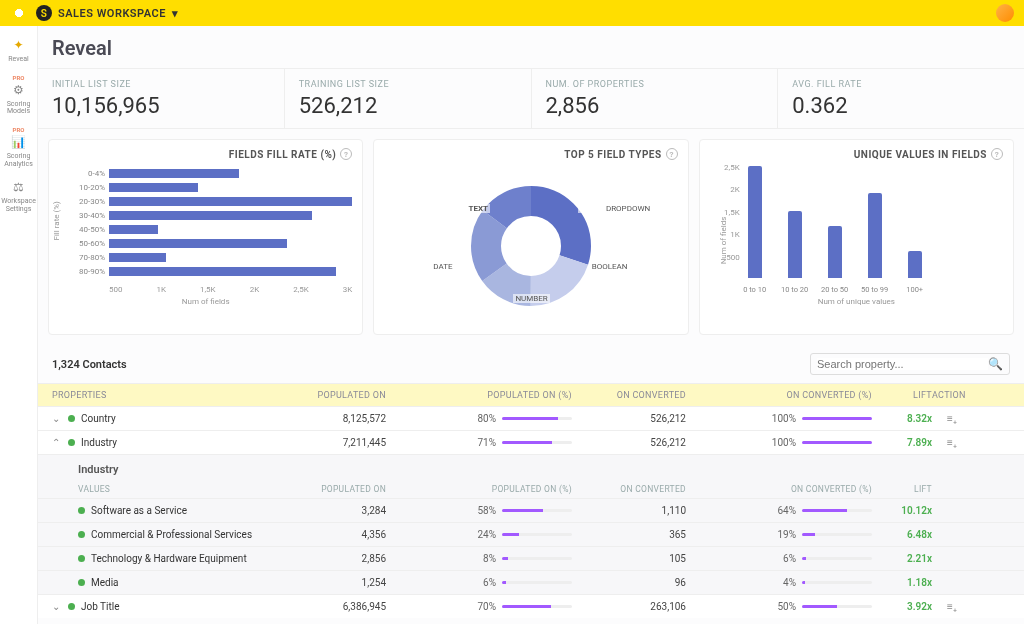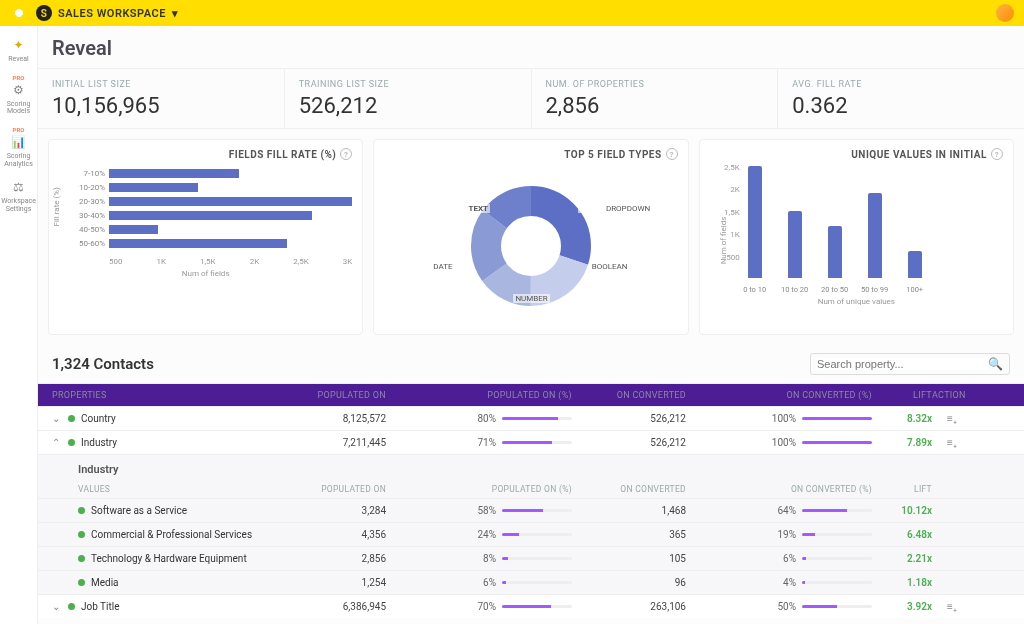--- a/index.html
+++ b/index.html
@@ -43,26 +43,26 @@
 
 .vbar-chart { display: flex; align-items: flex-end; height: 140px; padding-left: 34px; padding-bottom: 28px; position: relative; gap: 18px; }
 .vbar-chart .ytick { position: absolute; left: 0; font-size: 8px; color: #999; text-align: right; width: 30px; }
 .vbar { width: 22px; display: flex; flex-direction: column; align-items: center; }
 .vbar .bar { width: 14px; background: #5c6fc5; border-radius: 2px 2px 0 0; }
 .vbar .xl { font-size: 7.5px; color: #888; margin-top: 4px; position: absolute; bottom: 12px; width: 40px; text-align: center; }
 .vbar-axis-label { position: absolute; bottom: 0; left: 0; right: 0; text-align: center; font-size: 8px; color: #999; }
 .vbar-ylabel { position: absolute; left: -10px; top: 50%; transform: rotate(-90deg); font-size: 8px; color: #999; }
 
 .table-head { display: flex; align-items: center; padding: 8px 14px; }
-.table-head .count { font-weight: 600; font-size: 15px; }
+.table-head .count { font-weight: 600; font-size: 11px; }
 .table-head .spacer { flex: 1; }
 .search { display: flex; align-items: center; border: 1px solid #ddd; border-radius: 3px; padding: 3px 6px; width: 200px; }
 .search input { border: none; outline: none; flex: 1; font-size: 11px; }
 .thead, .trow { display: grid; grid-template-columns: 220px 130px 170px 130px 170px 60px 40px; align-items: center; padding: 6px 14px; border-top: 1px solid #eee; font-size: 10px; }
-.thead { color: #8a8a98; font-size: 9px; letter-spacing: .3px; text-transform: uppercase; background: #4c1d95; }
+.thead { color: #8a8a98; font-size: 9px; letter-spacing: .3px; text-transform: uppercase; background: #fef9c3; }
 .trow { background: #fff; }
 .trow.sub { background: #f7f7f9; padding-left: 40px; grid-template-columns: 194px 130px 170px 130px 170px 60px 40px; }
 .trow .prop { display: flex; align-items: center; gap: 6px; }
 .chev { width: 10px; color: #888; cursor: pointer; }
 .status-dot { width: 7px; height: 7px; border-radius: 50%; background: #4caf50; }
 .num { text-align: right; padding-right: 16px; color: #444; }
 .pct-cell { display: flex; align-items: center; gap: 6px; justify-content: flex-end; }
 .pct-cell .pv { width: 34px; text-align: right; color: #666; }
 .pbar { width: 70px; height: 3px; background: #eee; border-radius: 2px; overflow: hidden; }
 .pbar .fill { height: 100%; background: #a259ff; }
@@ -128,21 +128,21 @@
       </div>
     <div class="charts">
       <div class="card">
         <div class="card-title">
             <span>FIELDS FILL RATE (%)</span>
             <span class="help">?</span>
           </div>
         <div class="hbar-chart" id="hbar">
           <div class="axis-label-y">Fill rate (%)</div>
           <div class="hbar-row">
-              <div class="hbar-label">7-10%</div>
+              <div class="hbar-label">0-4%</div>
               <div class="hbar-bar" style="width:53.333333333333336%"></div>
             </div>
             <div class="hbar-row">
               <div class="hbar-label">10-20%</div>
               <div class="hbar-bar" style="width:36.666666666666664%"></div>
             </div>
             <div class="hbar-row">
               <div class="hbar-label">20-30%</div>
               <div class="hbar-bar" style="width:100%"></div>
             </div>
@@ -150,20 +150,28 @@
               <div class="hbar-label">30-40%</div>
               <div class="hbar-bar" style="width:83.33333333333334%"></div>
             </div>
             <div class="hbar-row">
               <div class="hbar-label">40-50%</div>
               <div class="hbar-bar" style="width:20%"></div>
             </div>
             <div class="hbar-row">
               <div class="hbar-label">50-60%</div>
               <div class="hbar-bar" style="width:73.33333333333333%"></div>
+            </div>
+            <div class="hbar-row">
+              <div class="hbar-label">70-80%</div>
+              <div class="hbar-bar" style="width:23.333333333333332%"></div>
+            </div>
+            <div class="hbar-row">
+              <div class="hbar-label">80-90%</div>
+              <div class="hbar-bar" style="width:93.33333333333333%"></div>
             </div>
             <div class="hbar-axis" id="hbar-axis">
               <span>500</span>
               <span>1K</span>
               <span>1,5K</span>
               <span>2K</span>
               <span>2,5K</span>
               <span>3K</span>
             </div>
           <div class="axis-label-x">Num of fields</div>
@@ -184,21 +192,21 @@
             </svg>
             <div class="dlabel" style="left: 28%; top: 24%; font-weight: bold;">TEXT</div>
             <div class="dlabel" style="left: 66%; top: 24%; padding-left: 28px;">DROPDOWN</div>
             <div class="dlabel" style="left: 70%; top: 60%;">BOOLEAN</div>
             <div class="dlabel" style="left: 44%; top: 80%;">NUMBER</div>
             <div class="dlabel" style="left: 16%; top: 60%;">DATE</div>
           </div>
       </div>
       <div class="card">
         <div class="card-title">
-            <span>UNIQUE VALUES IN INITIAL</span>
+            <span>UNIQUE VALUES IN FIELDS</span>
             <span class="help">?</span>
           </div>
         <div class="vbar-chart" id="vbar">
           <div class="vbar-ylabel">Num of fields</div>
           <div class="vbar-axis-label">Num of unique values</div>
         <div class="ytick" style="bottom: 44.4px;">500</div>
             <div class="ytick" style="bottom: 66.8px;">1K</div>
             <div class="ytick" style="bottom: 89.2px;">1,5K</div>
             <div class="ytick" style="bottom: 111.6px;">2K</div>
             <div class="ytick" style="bottom: 134px;">2,5K</div>
@@ -304,21 +312,21 @@
             <span class="status-dot"></span>
             <span>Software as a Service</span>
           </div>
           <div class="num">3,284</div>
           <div class="pct-cell">
             <span class="pv">58%</span>
             <div class="pbar">
               <div class="fill" style="width:58%"></div>
             </div>
           </div>
-          <div class="num">1,468</div>
+          <div class="num">1,110</div>
           <div class="pct-cell">
             <span class="pv">64%</span>
             <div class="pbar">
               <div class="fill" style="width:64%"></div>
             </div>
           </div>
           <div class="lift">10.12x</div>
           <div></div>
         </div>
         <div class="trow sub">

